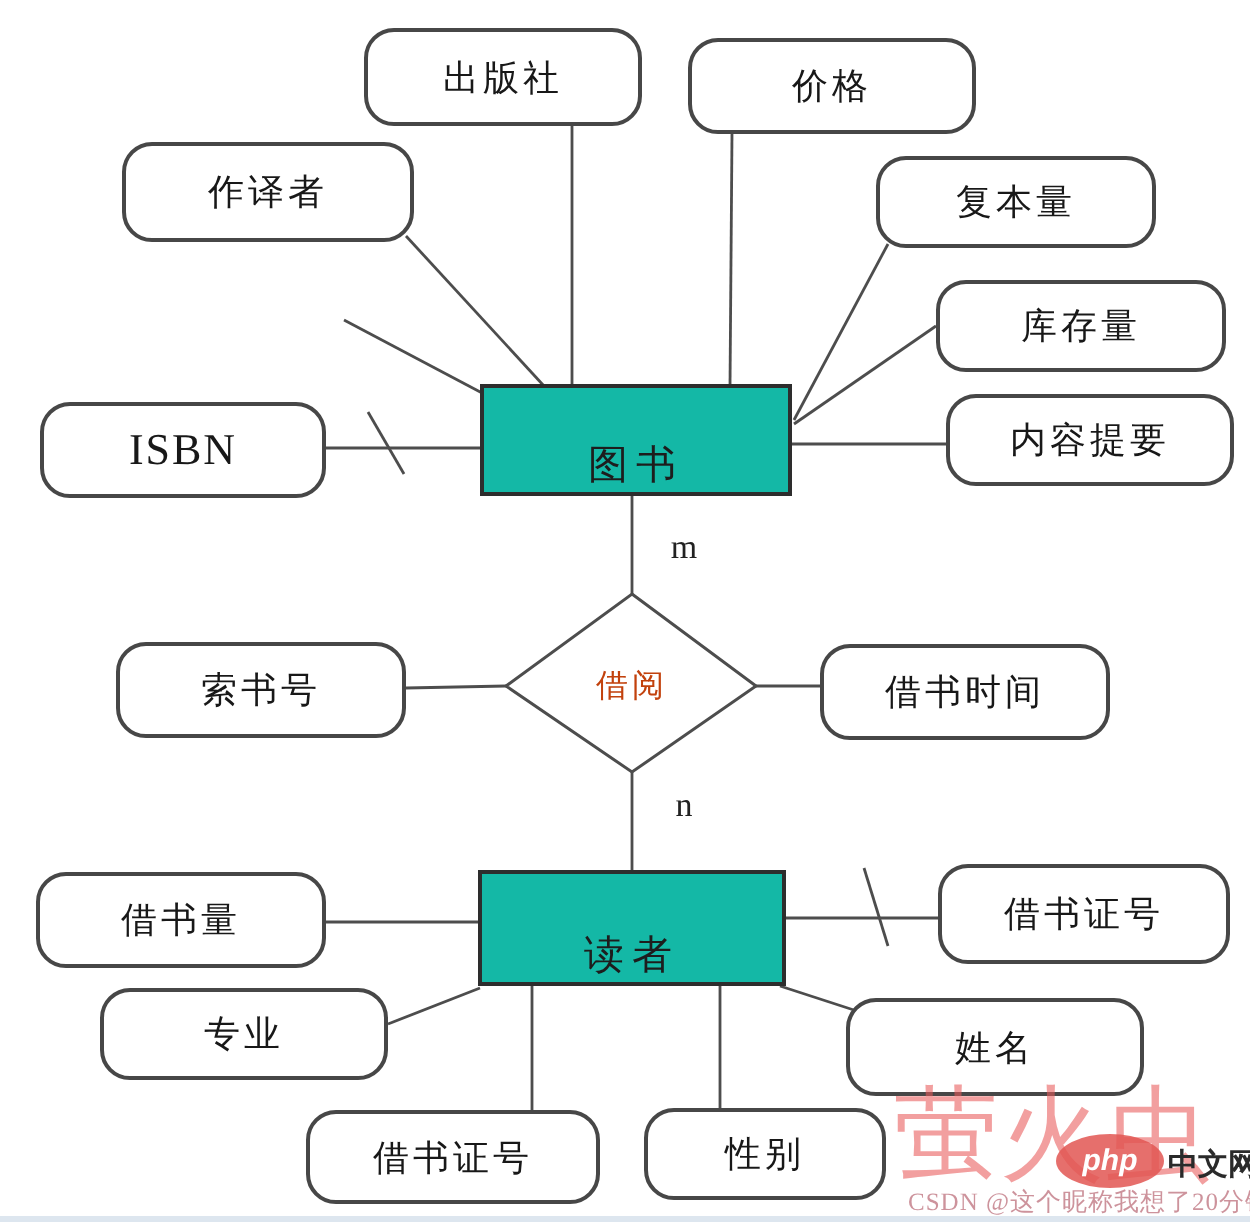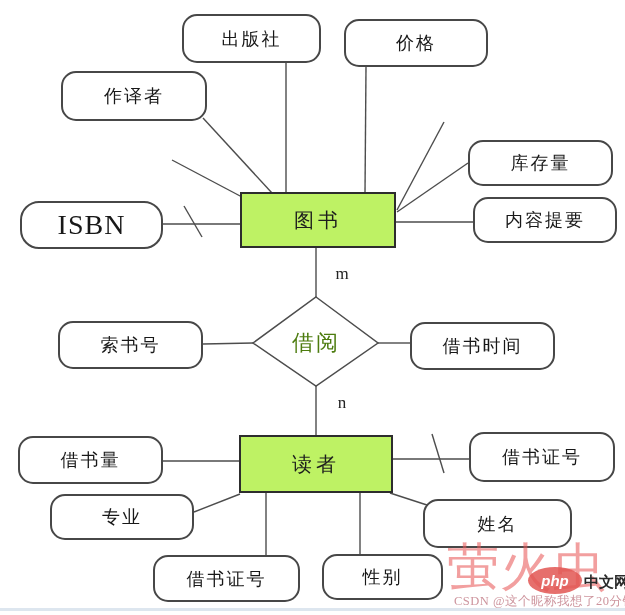--- a/index.html
+++ b/index.html
@@ -26,45 +26,44 @@
     background: #ffffff;
     border: 2px solid #474747;
     border-radius: 15px;
     font-size: 18px;
     color: #181818;
     letter-spacing: 2px;
     z-index: 2;
     white-space: nowrap;
   }
   .node.isbn {
-    font-size: 28px;
+    font-size: 22px;
     letter-spacing: 1px;
-    border-radius: 19px;
   }
   .entity {
     position: absolute;
     box-sizing: border-box;
     display: flex;
-    align-items: center;
-    justify-content: center;
-    background: #bef264;
+    align-items: flex-end;
+    justify-content: center;
+    background: #14b8a6;
     border: 2px solid #2d2d2d;
     border-radius: 0;
     font-size: 20px;
     color: #1d1d1d;
     letter-spacing: 4px;
     z-index: 2;
   }
   .rel-label {
     position: absolute;
     display: flex;
     align-items: center;
     justify-content: center;
-    font-size: 22px;
-    color: #4d7c0f;
+    font-size: 16px;
+    color: #c2410c;
     letter-spacing: 2px;
     z-index: 2;
   }
   .card-label {
     position: absolute;
     font-size: 17px;
     color: #222222;
     z-index: 2;
     text-align: center;
   }
@@ -167,20 +166,23 @@
 
   <div class="node" style="left:182px;top:14px;width:139px;height:49px">
     <span>出版社</span>
   </div>
   <div class="node" style="left:344px;top:19px;width:144px;height:48px">
     <span>价格</span>
   </div>
   <div class="node" style="left:61px;top:71px;width:146px;height:50px">
     <span>作译者</span>
   </div>
+  <div class="node" style="left:438px;top:78px;width:140px;height:46px">
+    <span>复本量</span>
+  </div>
   <div class="node" style="left:468px;top:140px;width:145px;height:46px">
     <span>库存量</span>
   </div>
   <div class="node isbn" style="left:20px;top:201px;width:143px;height:48px">
     <span>ISBN</span>
   </div>
   <div class="node" style="left:473px;top:197px;width:144px;height:46px">
     <span>内容提要</span>
   </div>
 

